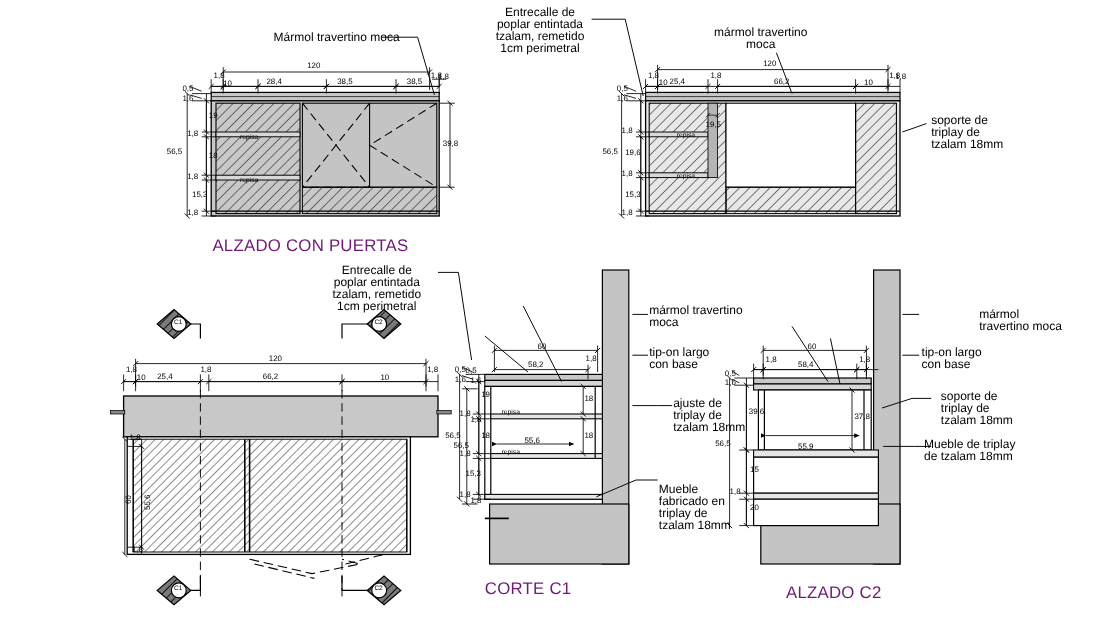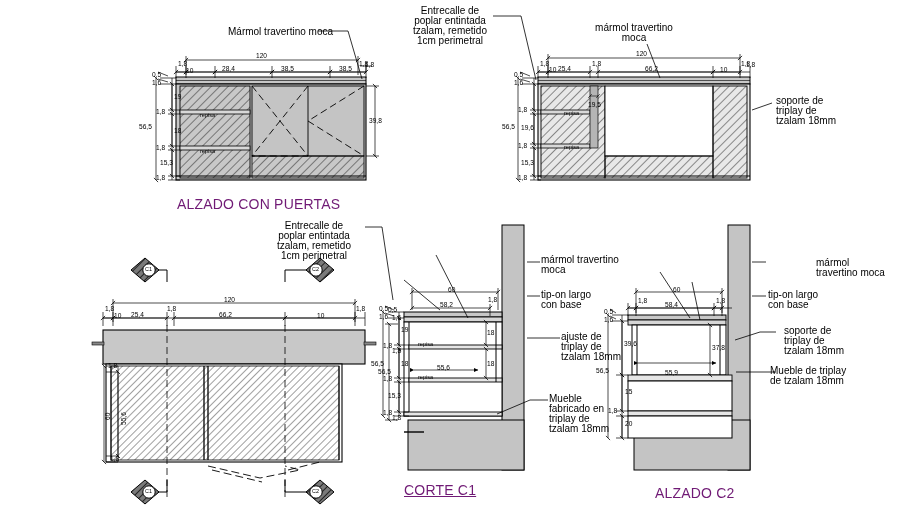--- a/index.html
+++ b/index.html
@@ -446,21 +446,21 @@
 <div class="dim" style="left:521px;top:124px;">19,6</div>
 <div class="dim" style="left:518px;top:142px;">1,8</div>
 <div class="dim" style="left:521px;top:159px;">15,3</div>
 <div class="dim" style="left:518px;top:174px;">1,8</div>
 <div class="dim" style="left:588px;top:101px;">19,5</div>
 <div class="dim" style="left:746px;top:61px;">1,8</div>
 <div class="tiny" style="left:564px;top:110px;">repisa</div>
 <div class="tiny" style="left:564px;top:144px;">repisa</div>
 
 <div class="title" style="left:177px;top:196px;">ALZADO CON PUERTAS</div>
-<div class="title" style="left:404px;top:482px;text-decoration:underline;">CORTE C1</div>
+<div class="title" style="left:404px;top:482px;">CORTE C1</div>
 <div class="title" style="left:655px;top:485px;">ALZADO C2</div>
 
 <div class="lbl c" style="left:263px;top:221px;width:102px;">Entrecalle de
 poplar entintada
 tzalam, remetido
 1cm perimetral</div>
 
 <div class="dim" style="left:224px;top:296px;">120</div>
 <div class="dim" style="left:105px;top:305px;">1,8</div>
 <div class="dim" style="left:114px;top:312px;">10</div>
@@ -486,21 +486,21 @@
 <div class="secmark" style="left:145px;top:488px;">C1</div>
 <div class="secmark" style="left:312px;top:488px;">C2</div>
 
 <div class="lbl" style="left:541px;top:255px;">mármol travertino
 moca</div>
 <div class="lbl" style="left:541px;top:290px;">tip-on largo
 con base</div>
 <div class="lbl" style="left:561px;top:332px;">ajuste de
 triplay de
 tzalam 18mm</div>
-<div class="lbl" style="left:549px;top:394px;">Mueble
+<div class="lbl" style="left:549px;top:404px;">Mueble
 fabricado en
 triplay de
 tzalam 18mm</div>
 
 <div class="dim" style="left:448px;top:286px;">60</div>
 <div class="dim" style="left:440px;top:301px;">58,2</div>
 <div class="dim" style="left:488px;top:296px;">1,8</div>
 <div class="dim" style="left:371px;top:360px;">56,5</div>
 <div class="dim" style="left:379px;top:305px;">0,5</div>
 <div class="dim" style="left:379px;top:313px;">1,6</div>

